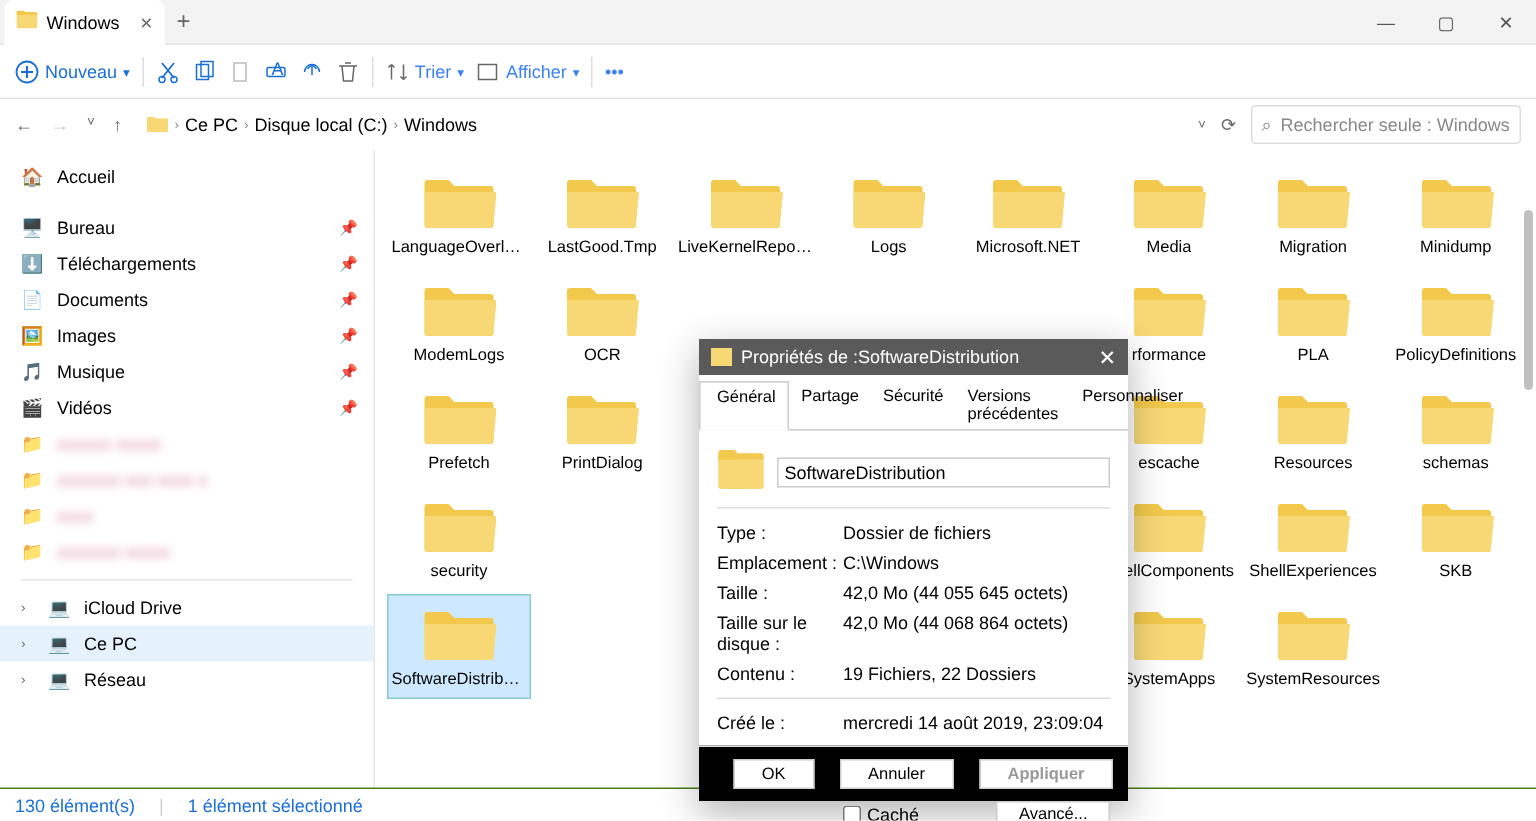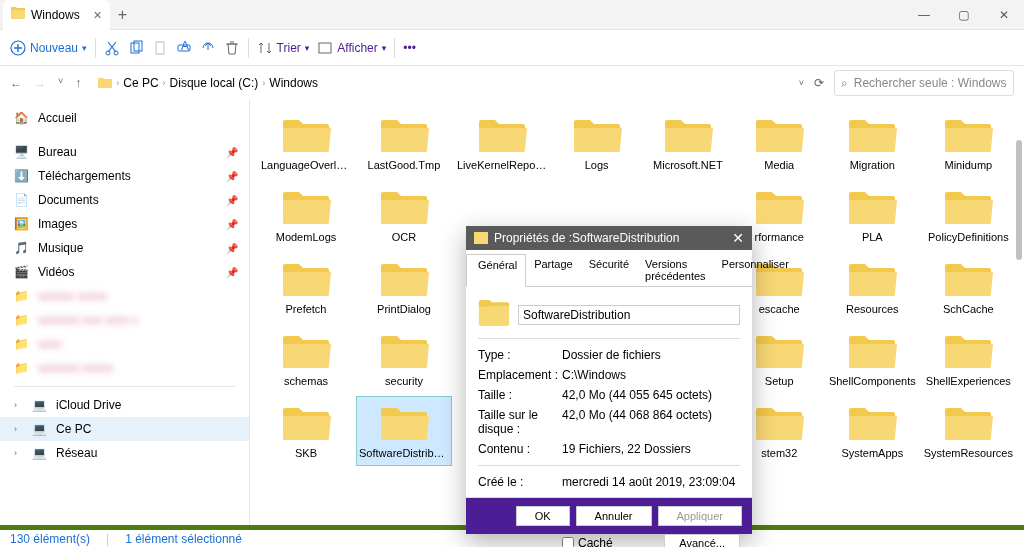--- a/index.html
+++ b/index.html
@@ -10,21 +10,21 @@
 .tab { display: flex; align-items: center; background: #fff; height: 30px; padding: 0 30px 0 8px; border-radius: 6px 6px 0 0; margin-left: 3px; position: relative; }
 .tab .folder-icon { color: #f8d775; margin-right: 6px; }
 .tab .close { position: absolute; right: 8px; top: 7px; font-size: 14px; color: #666; }
 .newtab { margin-left: 8px; color: #666; font-size: 16px; }
 .winctrl { margin-left: auto; display: flex; }
 .winctrl div { width: 40px; height: 30px; display: flex; align-items: center; justify-content: center; color: #555; }
 
 
 .toolbar { display: flex; align-items: center; height: 36px; padding: 0 10px; border-bottom: 1px solid #e5e5e5; gap: 8px; }
 .tbtn { display: flex; align-items: center; gap: 4px; color: #1a6fd6; cursor: pointer; }
-.tbtn.gray { color: #4c1d95; }
+.tbtn.gray { color: #3b82f6; }
 .tbtn svg { width: 16px; height: 16px; }
 .tsep { width: 1px; height: 20px; background: #ddd; }
 
 
 .navbar { display: flex; align-items: center; height: 34px; padding: 0 10px; gap: 10px; }
 .navbtns { display: flex; gap: 12px; color: #666; }
 .navbtns span { cursor: pointer; }
 .breadcrumb { flex: 1; display: flex; align-items: center; height: 26px; padding: 0 6px; border: 1px solid transparent; gap: 4px; font-size: 12px; }
 .breadcrumb .sep { color: #888; font-size: 9px; }
 .search { width: 180px; height: 26px; border: 1px solid #ddd; border-radius: 3px; display: flex; align-items: center; padding: 0 6px; color: #888; gap: 6px; }
@@ -49,41 +49,41 @@
 .folder { display: flex; flex-direction: column; align-items: center; padding: 6px 2px; cursor: pointer; border: 1px solid transparent; }
 .folder.sel { background: #cde8ff; border: 1px solid #8cc; }
 .folder.outline { border: 1px solid #cce; }
 .folder .ficon { width: 54px; height: 42px; display: flex; align-items: center; justify-content: center; }
 .folder .flabel { font-size: 11px; text-align: center; margin-top: 2px; white-space: nowrap; overflow: hidden; text-overflow: ellipsis; max-width: 90px; }
 
 
 .fsvg { width: 50px; height: 40px; }
 
 
-.statusbar { position: absolute; bottom: 0; left: 0; right: 0; height: 22px; display: flex; align-items: center; padding: 0 10px; border-top: 5px solid #4d7c0f; font-size: 11px; color: #1a6fd6; gap: 16px; }
+.statusbar { position: absolute; bottom: 0; left: 0; right: 0; height: 22px; display: flex; align-items: center; padding: 0 10px; border-top: 1px solid #4d7c0f; font-size: 11px; color: #1a6fd6; gap: 16px; }
 
 
 .dialog { position: absolute; left: 466px; top: 226px; width: 286px; height: 308px; background: #fff; box-shadow: 0 8px 24px rgba(0,0,0,.3); font-size: 11px; }
 .dlg-title { background: #5a5a5a; color: #fff; height: 24px; display: flex; align-items: center; padding: 0 8px; }
 .dlg-title .x { margin-left: auto; font-size: 14px; cursor: pointer; }
 .dlg-title .ficon-sm { width: 14px; height: 12px; background: #f8d775; margin-right: 6px; }
 .dlg-tabs { display: flex; border-bottom: 1px solid #ccc; padding-top: 4px; }
 .dlg-tab { padding: 4px 8px; cursor: pointer; font-size: 11px; }
 .dlg-tab.active { border: 1px solid #ccc; border-bottom: 1px solid #fff; margin-bottom: -1px; background: #fff; padding-left: 11px; }
 .dlg-body { padding: 10px 12px; }
 .dlg-row { display: flex; padding: 3px 0; font-size: 11px; }
 .dlg-row .k { width: 84px; color: #000; }
 .dlg-row .v { flex: 1; }
 .dlg-name { border: 1px solid #ccc; padding: 2px 4px; margin-left: 8px; flex: 1; }
 .dlg-sep { height: 1px; background: #ddd; margin: 6px 0; }
 .dlg-chk { display: flex; align-items: center; gap: 4px; margin: 2px 0; }
 .dlg-chk input { width: 12px; height: 12px; }
-.dlg-buttons { display: flex; justify-content: flex-end; gap: 6px; padding: 8px 10px; border-top: 1px solid #ddd; position: absolute; bottom: 0; left: 0; right: 0; background: #4c1d95; }
+.dlg-buttons { display: flex; justify-content: flex-end; gap: 17px; padding: 8px 10px; border-top: 1px solid #ddd; position: absolute; bottom: 0; left: 0; right: 0; background: #000000; }
 .dlg-btn { padding: 3px 18px; border: 1px solid #ccc; background: #fff; font-size: 11px; cursor: pointer; }
-.dlg-btn.disabled { color: #999; }
+.dlg-btn.disabled { color: #999; font-weight: bold; }
 .adv-btn { padding: 2px 14px; border: 1px solid #ccc; background: #fff; font-size: 11px; margin-left: auto; }
 </style>
 </head>
 <body>
 
 <div class="titlebar">
   <div class="tab">
     <span class="folder-icon">
       <svg width="14" height="12" viewBox="0 0 14 12">
           <path fill="#f8d775" d="M0 2h5l1 1h8v8a1 1 0 0 1-1 1H1a1 1 0 0 1-1-1z"></path>
@@ -493,30 +493,20 @@
         </div>
         <div class="folder">
           <div class="ficon">
             <svg class="fsvg" viewBox="0 0 50 40">
               <path fill="#f2c94c" d="M2 6a2 2 0 0 1 2-2h14l4 4h24a2 2 0 0 1 2 2v4H2z"></path>
               <path fill="#fad97f" d="M2 12h46v22a2 2 0 0 1-2 2H4a2 2 0 0 1-2-2z"></path>
               <path fill="#f8d775" d="M2 14l4-2h44l-2 22a2 2 0 0 1-2 2H4a2 2 0 0 1-2-2z"></path>
             </svg>
           </div>
           <div class="flabel">Resources</div>
-        </div>
-        <div class="folder">
-          <div class="ficon">
-            <svg class="fsvg" viewBox="0 0 50 40">
-              <path fill="#f2c94c" d="M2 6a2 2 0 0 1 2-2h14l4 4h24a2 2 0 0 1 2 2v4H2z"></path>
-              <path fill="#fad97f" d="M2 12h46v22a2 2 0 0 1-2 2H4a2 2 0 0 1-2-2z"></path>
-              <path fill="#f8d775" d="M2 14l4-2h44l-2 22a2 2 0 0 1-2 2H4a2 2 0 0 1-2-2z"></path>
-            </svg>
-          </div>
-          <div class="flabel">SchCache</div>
         </div>
         <div class="folder">
           <div class="ficon">
             <svg class="fsvg" viewBox="0 0 50 40">
               <path fill="#f2c94c" d="M2 6a2 2 0 0 1 2-2h14l4 4h24a2 2 0 0 1 2 2v4H2z"></path>
               <path fill="#fad97f" d="M2 12h46v22a2 2 0 0 1-2 2H4a2 2 0 0 1-2-2z"></path>
               <path fill="#f8d775" d="M2 14l4-2h44l-2 22a2 2 0 0 1-2 2H4a2 2 0 0 1-2-2z"></path>
             </svg>
           </div>
           <div class="flabel">schemas</div>

